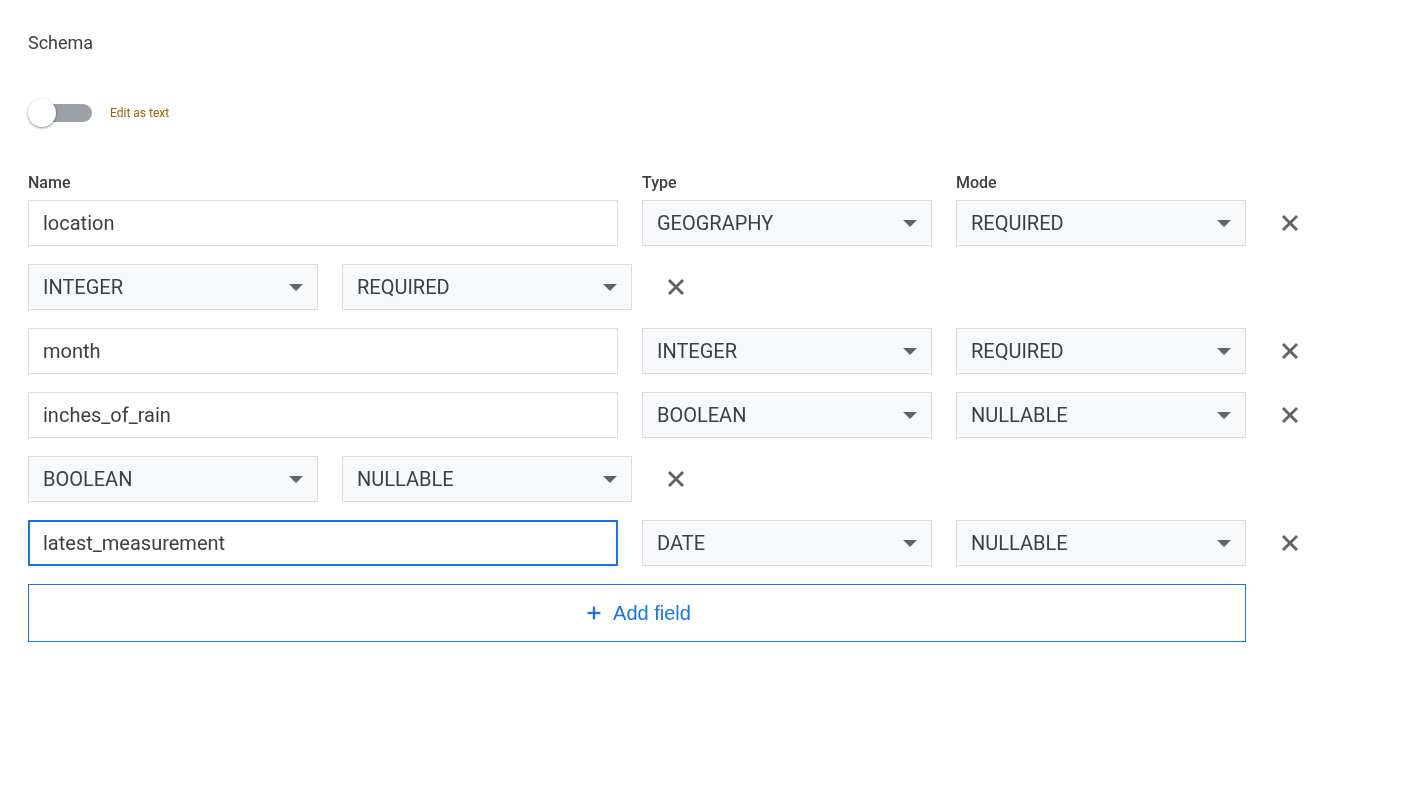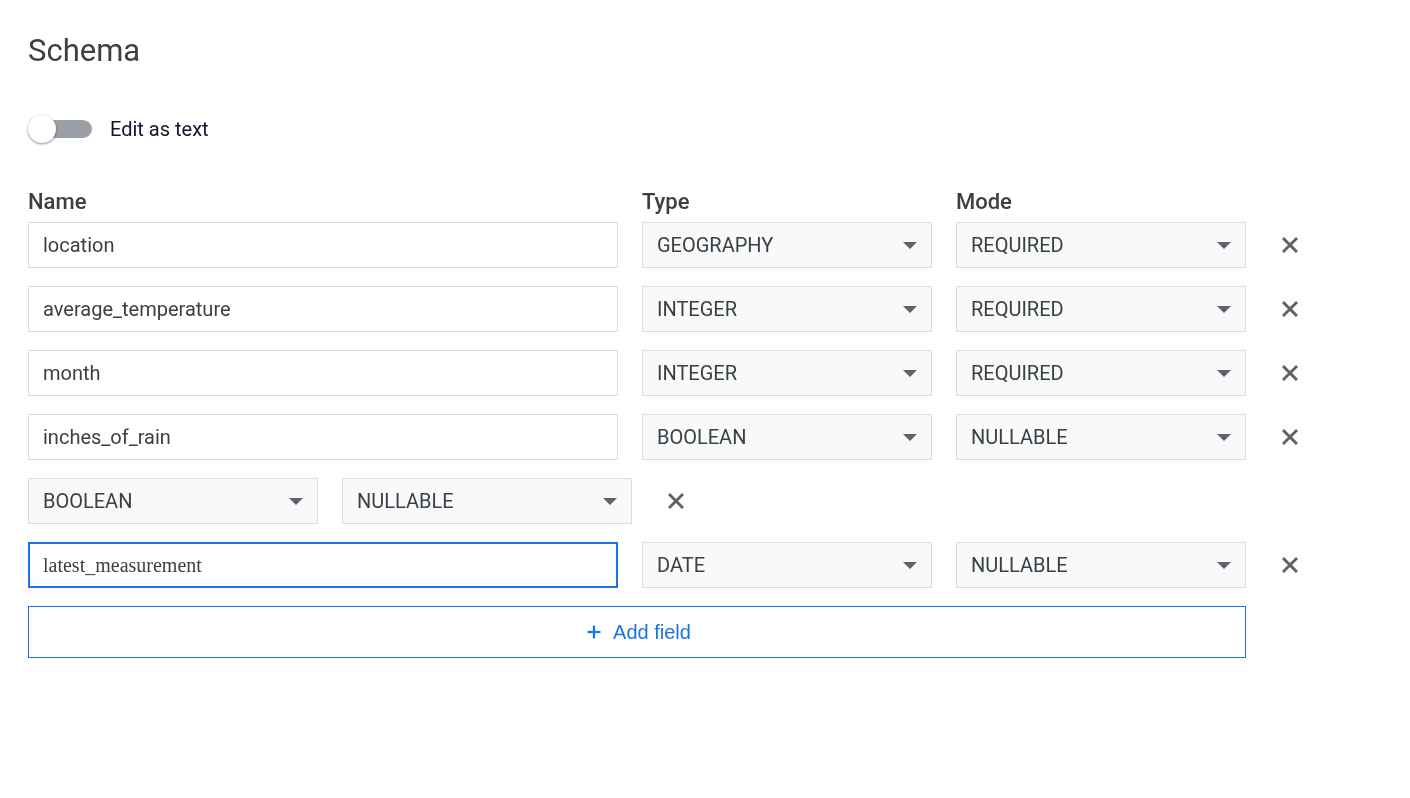--- a/index.html
+++ b/index.html
@@ -7,21 +7,21 @@
       margin: 0;
       padding: 0;
     }
     body {
       font-family: 'Google Sans', Roboto, Arial, sans-serif;
       background: #fff;
       padding: 32px 28px;
       color: #3c4043;
     }
     .section-title {
-      font-size: 31px;
+      font-size: 18px;
       font-weight: 400;
       color: #3c4043;
       margin-bottom: 48px;
     }
     .toggle-row {
       display: flex;
       align-items: center;
       gap: 18px;
       margin-bottom: 48px;
     }
@@ -44,22 +44,22 @@
       position: absolute;
       top: -2px;
       left: 0;
       width: 28px;
       height: 28px;
       background: #fff;
       border-radius: 50%;
       box-shadow: 0 1px 3px rgba(0,0,0,0.3), 0 1px 2px rgba(0,0,0,0.2);
     }
     .toggle-label {
-      font-size: 20px;
-      color: #0f172a;
+      font-size: 12px;
+      color: #a16207;
     }
     .schema-grid {
       display: block;
     }
     .header-row {
       display: flex;
       gap: 24px;
       margin-bottom: 8px;
     }
     .col-name {
@@ -68,21 +68,21 @@
     .col-type {
       width: 290px;
     }
     .col-mode {
       width: 290px;
     }
     .col-del {
       width: 40px;
     }
     .col-header {
-      font-size: 22px;
+      font-size: 16px;
       font-weight: 500;
       color: #3c4043;
     }
     .field-row {
       display: flex;
       gap: 24px;
       margin-bottom: 18px;
       align-items: center;
     }
     .name-input {
@@ -92,21 +92,20 @@
       padding: 4px 14px;
       font-size: 20px;
       font-family: inherit;
       color: #3c4043;
       background: #fff;
       outline: none;
     }
     .name-input.focused {
       border: 2px solid #1a73e8;
       padding: 0 13px;
-      font-family: Liberation Serif, serif;
     }
     .select-wrap {
       position: relative;
       width: 290px;
       height: 46px;
     }
     .select-box {
       width: 100%;
       height: 100%;
       border: 1px solid #dadce0;
@@ -135,21 +134,21 @@
       justify-content: center;
       cursor: pointer;
       color: #5f6368;
     }
     .delete-btn svg {
       width: 28px;
       height: 28px;
     }
     .add-field-btn {
       width: 1218px;
-      height: 52px;
+      height: 58px;
       border: 1px solid #1a73e8;
       background: #fff;
       display: flex;
       align-items: center;
       justify-content: center;
       gap: 8px;
       cursor: pointer;
       color: #1a73e8;
       font-size: 20px;
       font-weight: 500;
@@ -195,21 +194,20 @@
           </div>
         </div>
         <div class="delete-btn">
           <svg viewBox="0 0 24 24" fill="none" stroke="currentColor" stroke-width="2.5">
             <line x1="6" y1="6" x2="18" y2="18"></line>
             <line x1="18" y1="6" x2="6" y2="18"></line>
           </svg>
         </div>
       </div>
       <div class="field-row">
-        <input class="name-input" value="average_temperature" style="">
         <div class="select-wrap col-type">
           <div class="select-box">
             <span>INTEGER</span>
             <div class="select-arrow"></div>
           </div>
         </div>
         <div class="select-wrap col-mode">
           <div class="select-box">
             <span>REQUIRED</span>
             <div class="select-arrow"></div>

